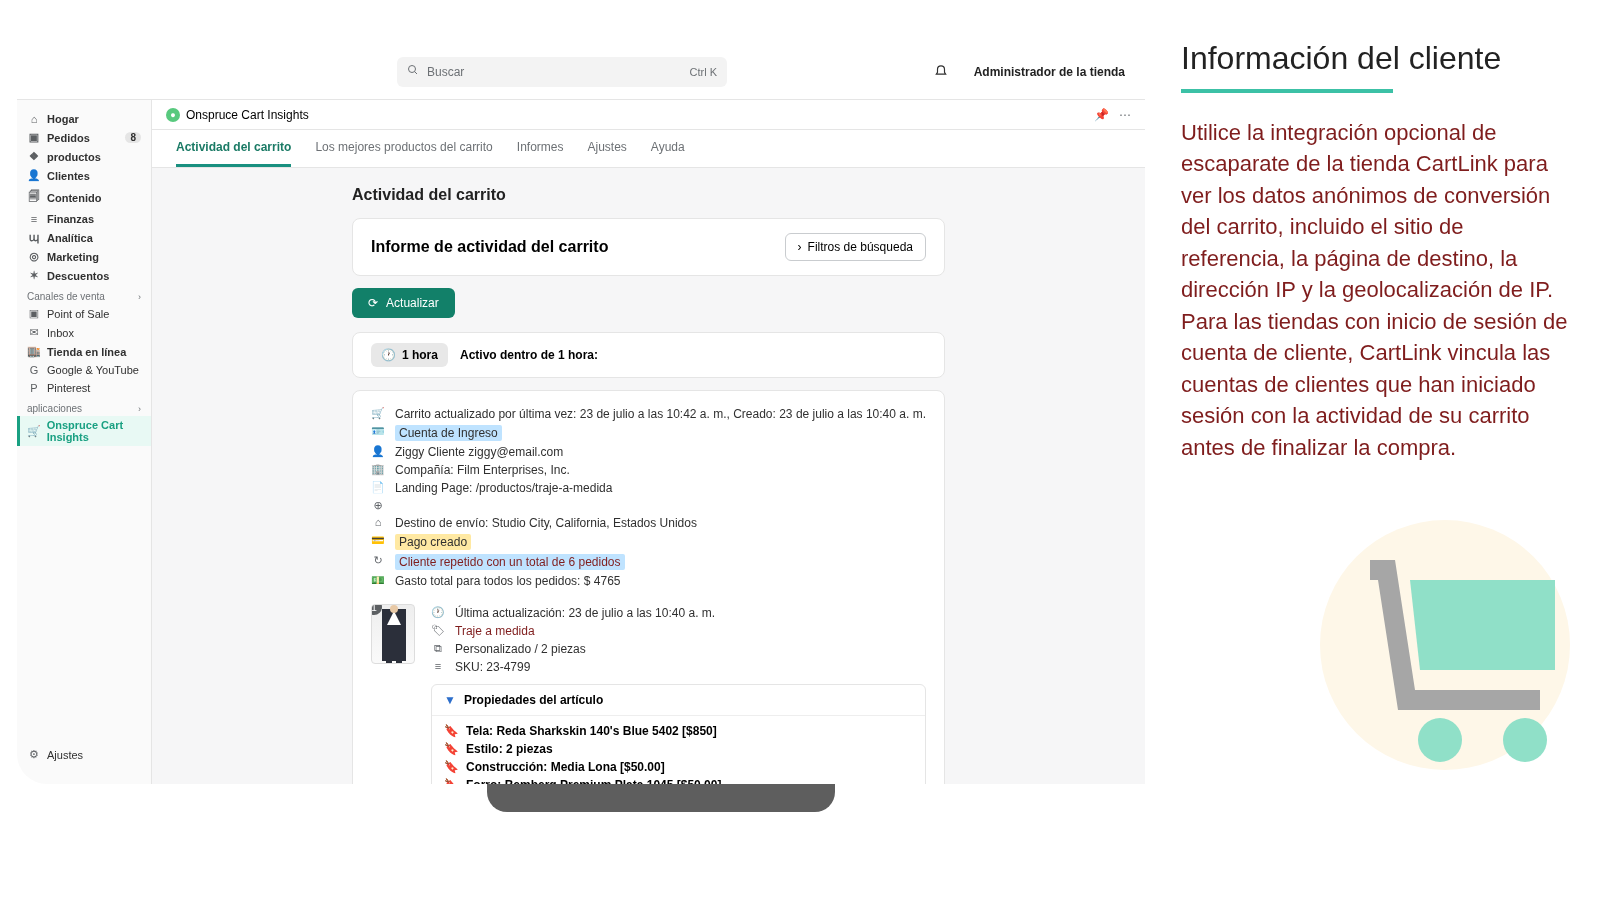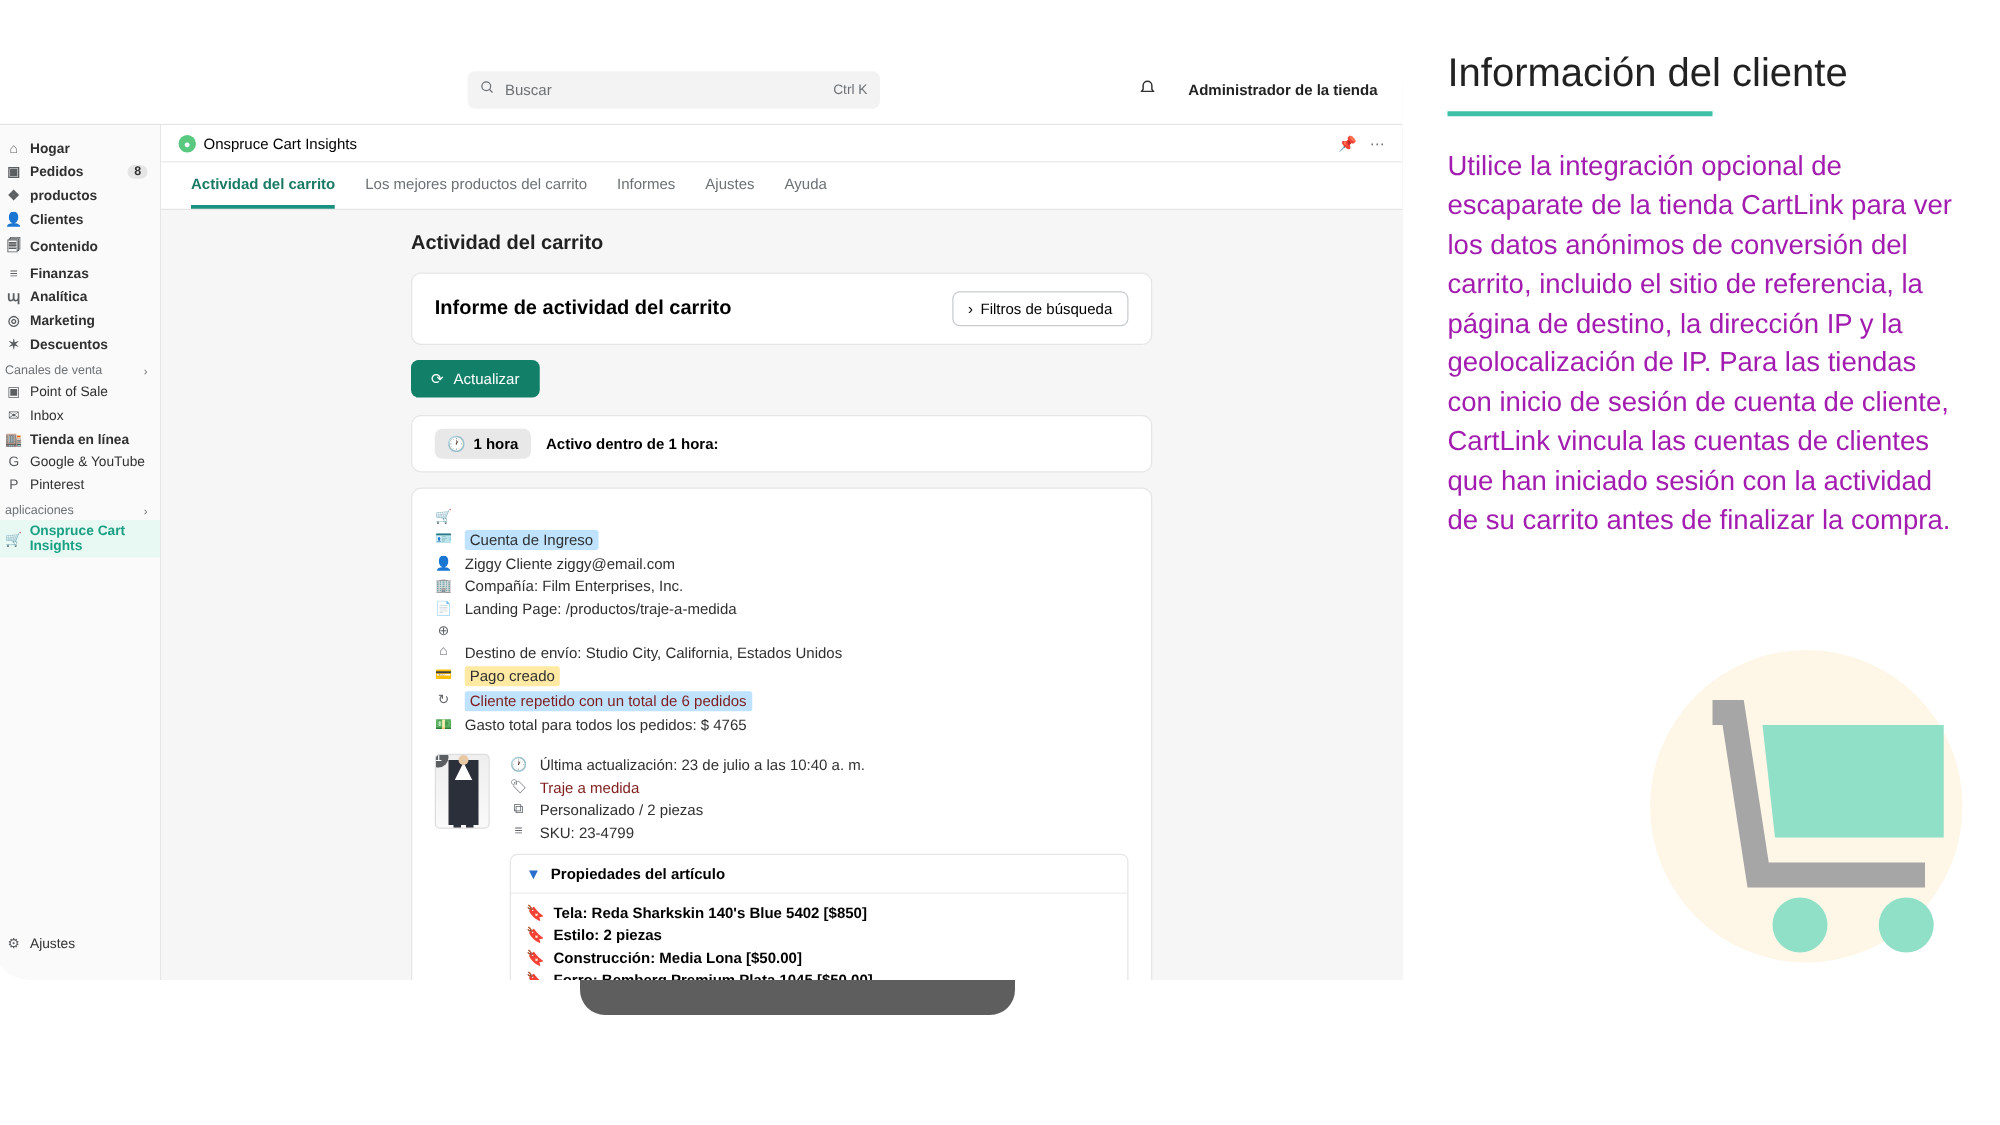--- a/index.html
+++ b/index.html
@@ -1,21 +1,21 @@
 <!DOCTYPE html>
 <html><head>
 <meta charset="utf-8">
 <style>
 * { margin: 0; padding: 0; box-sizing: border-box; font-family: -apple-system, BlinkMacSystemFont, "Segoe UI", Helvetica, Arial, sans-serif; }
 body { background: #fff; width: 1600px; height: 900px; overflow: hidden; display: flex; }
-.app-window { width: 1128px; height: 900px; position: relative; }
+.app-window { width: 1128px; height: 900px; position: relative; margin-left: 23px; }
 .promo-panel { flex: 1; padding: 40px 30px 0 30px; position: relative; background: #fff; }
 .promo-title { font-size: 32px; color: #222; font-weight: 400; margin-bottom: 12px; }
 .promo-underline { width: 212px; height: 4px; background: #3cc1a6; margin-bottom: 24px; }
-.promo-body { font-size: 22px; line-height: 1.43; color: #a21caf; }
+.promo-body { font-size: 22px; line-height: 1.43; color: #7f1d1d; }
 .promo-cart-wrap { position: absolute; right: 30px; bottom: 130px; width: 250px; height: 250px; }
 .promo-cart-bg { position:absolute; width: 250px; height: 250px; border-radius: 50%; background: #fef7e8; }
 .promo-cart { position: absolute; right: 0; bottom: 0; }
 
 .device-shell { position:absolute; right:6px; top:44px; width:1128px; height:740px; }
 .shell-inner { position:absolute; inset:0; border-radius: 30px 0 0 30px; overflow:hidden; }
 .shell-border { position:absolute; right:0; top:0; bottom:0; width:24px; background:#f6f6f6; border-radius: 0 30px 30px 0; }
 .shell-bottom { position:absolute; left:470px; right:310px; bottom:-28px; height:28px; background:#5e5e5e; border-radius: 0 0 20px 20px; }
 .shell-right-line { position:absolute; right:24px; top:0; bottom:0; background:#e1e1e1; width:1px; }
 
@@ -229,20 +229,21 @@
               <span class="time-chip">
                 <span>🕐</span>
                 <span>1 hora</span>
               </span>
               <span class="label">Activo dentro de 1 hora:</span>
             </div>
 
             <div class="card detail-card">
               <div class="drow">
                   <span class="ic">🛒</span>
+                  <span>Carrito actualizado por última vez: 23 de julio a las 10:42 a. m., Creado: 23 de julio a las 10:40 a. m.</span>
                 </div>
               <div class="drow">
                   <span class="ic">🪪</span>
                   <span class="hl-blue">Cuenta de Ingreso</span>
                 </div>
               <div class="drow">
                   <span class="ic">👤</span>
                   <span>Ziggy Cliente ziggy@email.com</span>
                 </div>
               <div class="drow">

